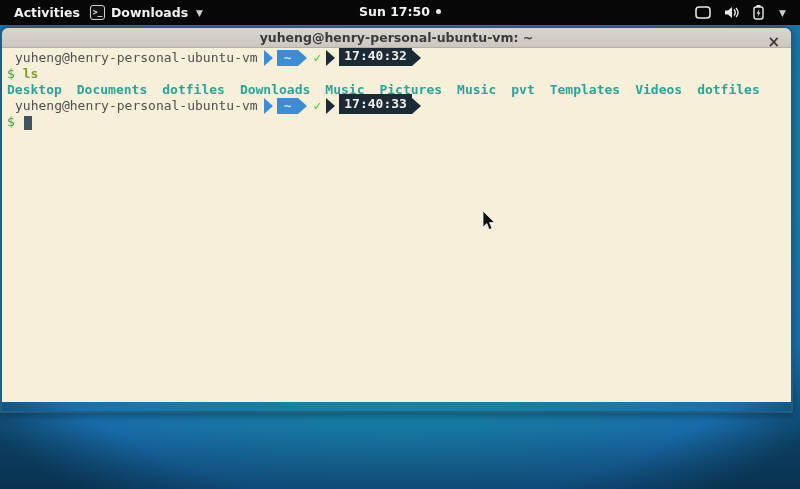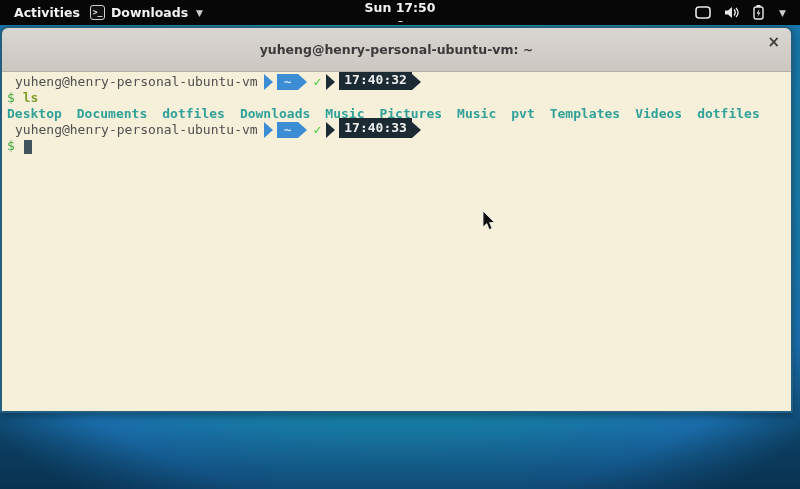--- a/index.html
+++ b/index.html
@@ -29,30 +29,30 @@
   
   .topbar{position:absolute;top:0;left:0;width:800px;height:25px;background:var(--topbar_bg);
     color:var(--topbar_fg);display:flex;align-items:center;font-size:12.5px;font-weight:bold;z-index:30;}
   .tb-left{display:flex;align-items:center;gap:6px;padding-left:10px;}
   .activities{padding:0 4px;}
   .appmenu{display:flex;align-items:center;gap:6px;}
   .appicon{width:15px;height:15px;border:1px solid #cfcfcf;border-radius:3px;background:#111;
     color:#e8e8e8;font-family:"DejaVu Sans Mono",monospace;font-size:8px;font-weight:bold;
     display:flex;align-items:center;justify-content:center;line-height:1;}
   .chev{font-size:9px;color:#cfcfcf;margin-left:2px;}
-  .tb-center{position:absolute;left:0;right:0;top:0;height:22px;display:flex;align-items:center;justify-content:center;gap:6px;flex-direction:column;}
+  .tb-center{position:absolute;left:0;right:0;top:0;height:22px;display:flex;align-items:center;justify-content:center;gap:6px;}
   .notif-dot{width:5px;height:5px;border-radius:50%;background:#e8e8e8;display:inline-block;}
   .tb-right{margin-left:auto;display:flex;align-items:center;gap:13px;padding-right:14px;}
   .tb-right svg{display:block;}
 
   
   .window{position:absolute;top:26px;left:0;width:793px;height:387px;
     border:2px solid var(--window_border);border-radius:8px 8px 0 0;overflow:hidden;z-index:20;
     box-shadow:0 3px 10px rgba(0,0,0,.35);}
-  .titlebar{height:44px;background:linear-gradient(var(--titlebar_bg),#ccc7c1);
+  .titlebar{height:20px;background:linear-gradient(var(--titlebar_bg),#ccc7c1);
     display:flex;align-items:center;justify-content:center;position:relative;
     border-bottom:1px solid #b4aea7;}
   .title{font-size:12.5px;font-weight:bold;color:var(--titlebar_fg);}
   .close-btn{position:absolute;right:11px;top:0;height:28px;display:flex;align-items:center;
     color:#3c3c3c;font-size:15px;font-weight:bold;cursor:default;line-height:1;}
 
   .term{height:calc(100% - 29px);background:var(--terminal_bg);
     font-family:"DejaVu Sans Mono",monospace;font-size:13px;line-height:16px;color:#333;
     padding:2px 0 0 5px;}
   .line{height:16px;display:flex;align-items:flex-end;white-space:pre;}

